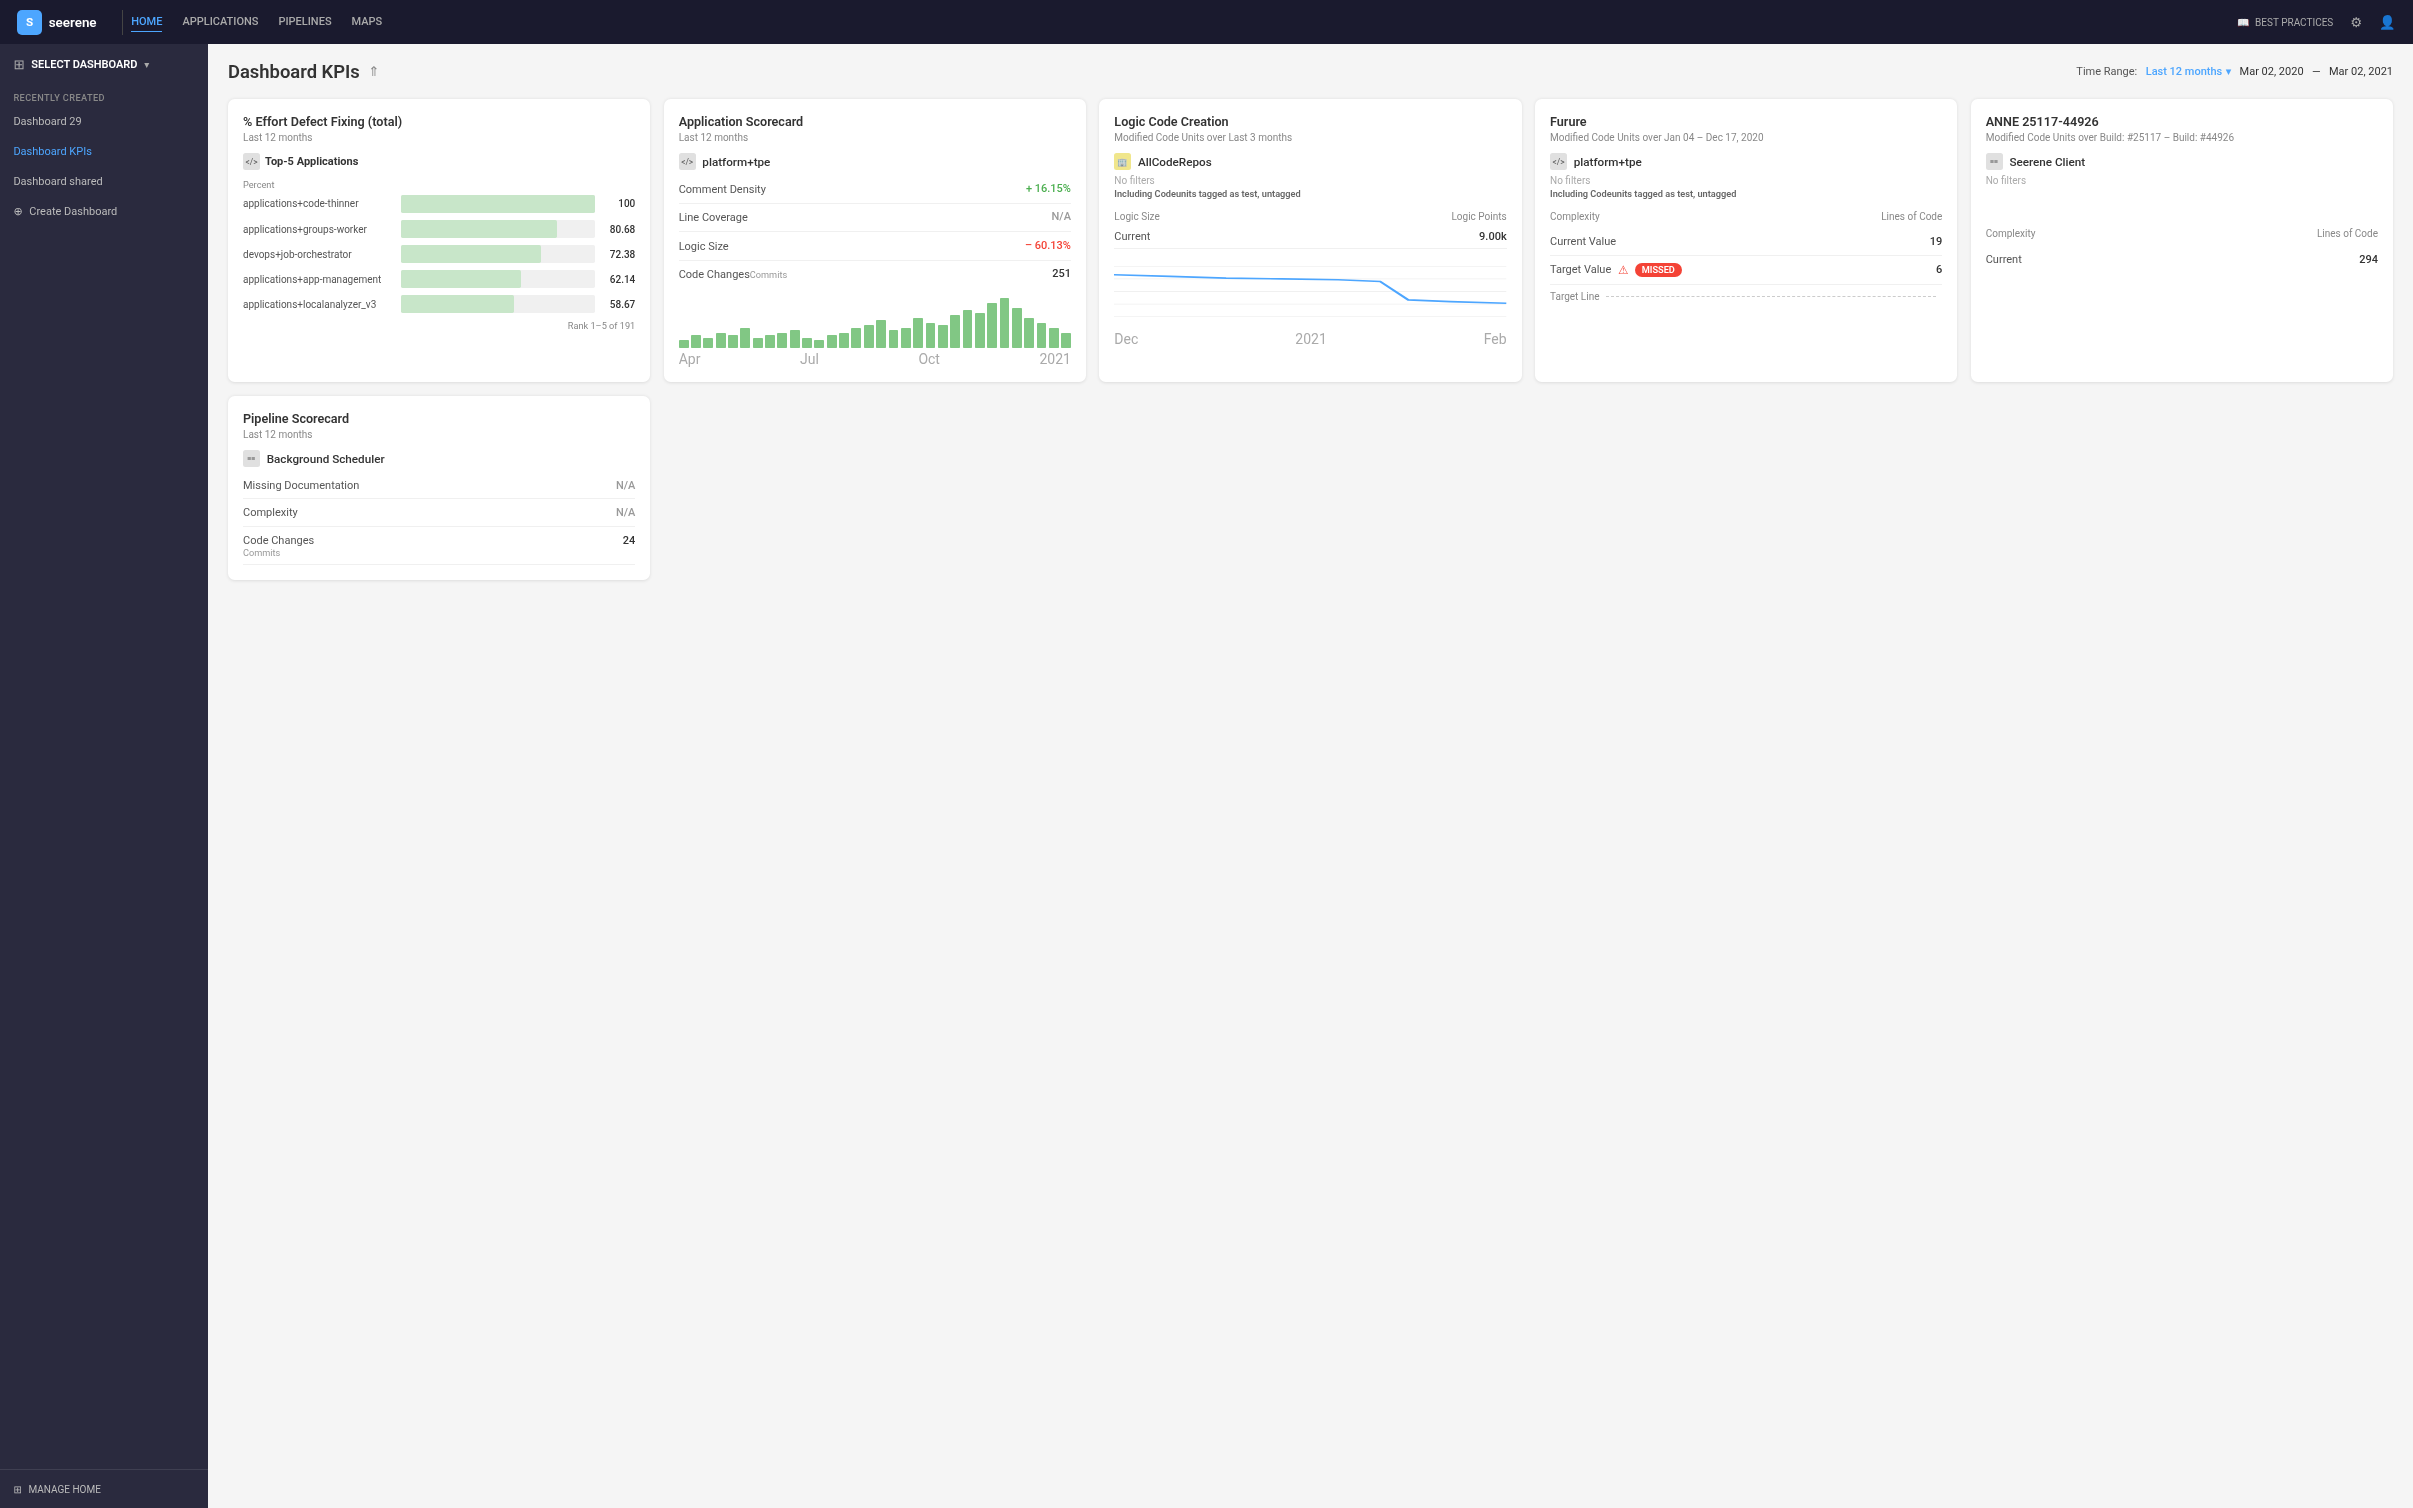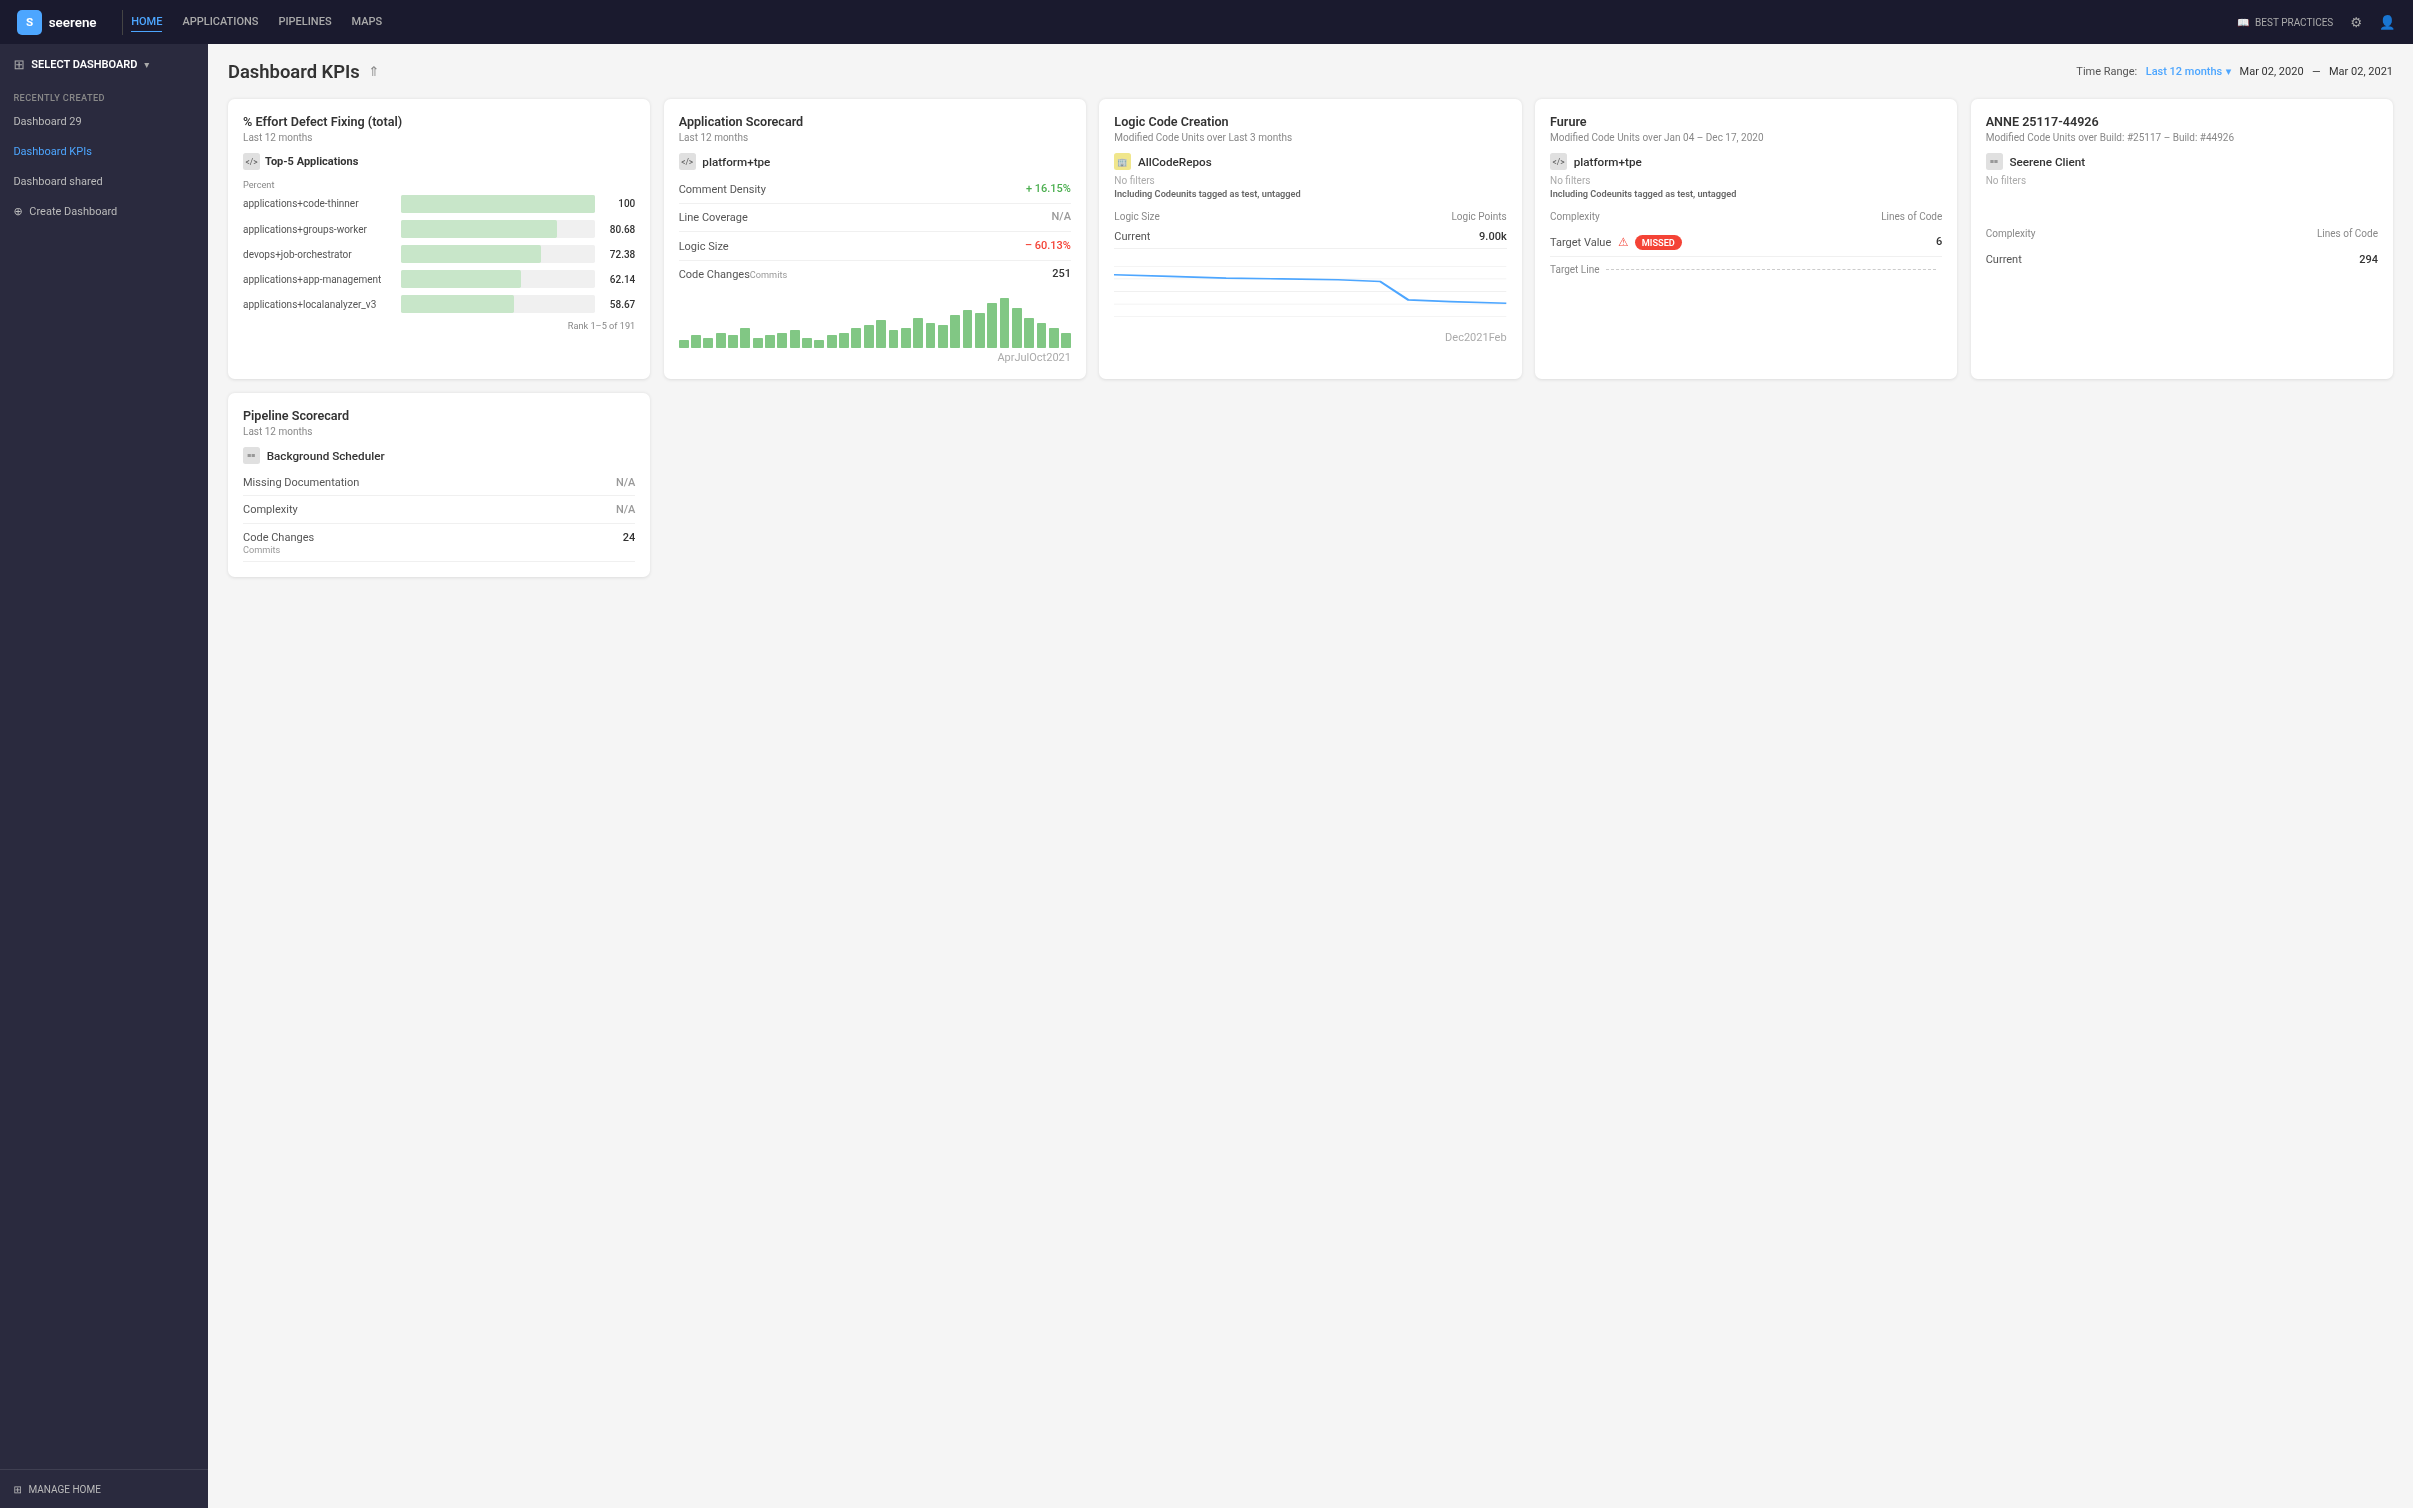--- a/index.html
+++ b/index.html
@@ -75,21 +75,21 @@
     .metric-sublabel { font-size: 9.2px; color: #999; }
     .metric-value { font-size: 11px; color: #333; font-weight: 500; }
     .metric-value.negative { color: #f44336; }
     .metric-value.neutral { color: #999; }
     .metric-value.green { color: #4caf50; }
 
     
     .mini-chart { margin-top: 10px; }
     .mini-bars { display: flex; align-items: flex-end; gap: 2.5px; height: 50px; }
     .mini-bar { flex: 1; background: #81c784; border-radius: 0.8px; }
-    .chart-x-labels { display: flex; justify-content: flex-end; margin-top: 3.4px; font-size: 11px; color: #aaa; }
+    .chart-x-labels { display: flex; justify-content: space-between; margin-top: 3.4px; font-size: 14px; color: #aaa; }
 
     
     .line-chart-container { margin-top: 8.4px; position: relative; height: 67px; }
     .logic-current-row { display: flex; justify-content: space-between; align-items: center; padding: 5px 0; border-bottom: 0.8px solid #f0f0f0; }
     .logic-current-label { font-size: 11px; color: #555; }
     .logic-current-value { font-size: 11px; color: #333; font-weight: 500; }
 
     .missed-badge { background: #f44336; color: white; border-radius: 8.4px; padding: 1.7px 6.7px; font-size: 9.2px; font-weight: 600; display: inline-flex; align-items: center; gap: 3.4px; }
     .warning-icon { color: #f44336; font-size: 11.7px; }
 
@@ -342,20 +342,24 @@
         <div class="no-filters">No filters</div>
         <div class="filter-tags">
           <span>Including Codeunits tagged as</span>
           <span style="font-weight:600; color:#666;">test, untagged</span>
         </div>
         <div style="display:flex; justify-content:space-between; margin-bottom:6.7px;">
           <span style="font-size:10px; color:#888;">Complexity</span>
           <span style="font-size:10px; color:#888;">Lines of Code</span>
         </div>
         <div class="metric-row">
+          <span class="metric-label">Current Value</span>
+          <span class="metric-value">19</span>
+        </div>
+        <div class="metric-row">
           <div style="display:flex; align-items:center; gap:6.7px;">
             <span class="metric-label">Target Value</span>
             <span class="warning-icon">⚠</span>
             <span class="missed-badge">
               <span>MISSED</span>
             </span>
           </div>
           <span class="metric-value">6</span>
         </div>
         <div class="target-line-row">

